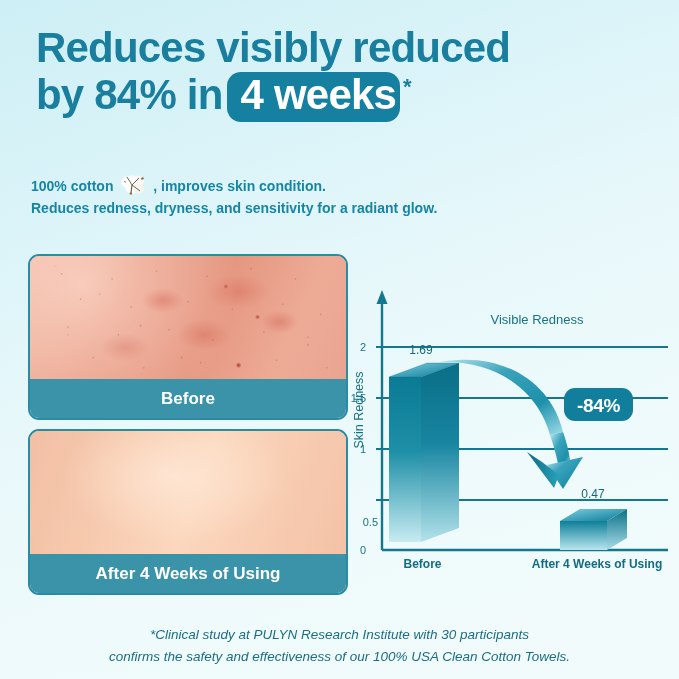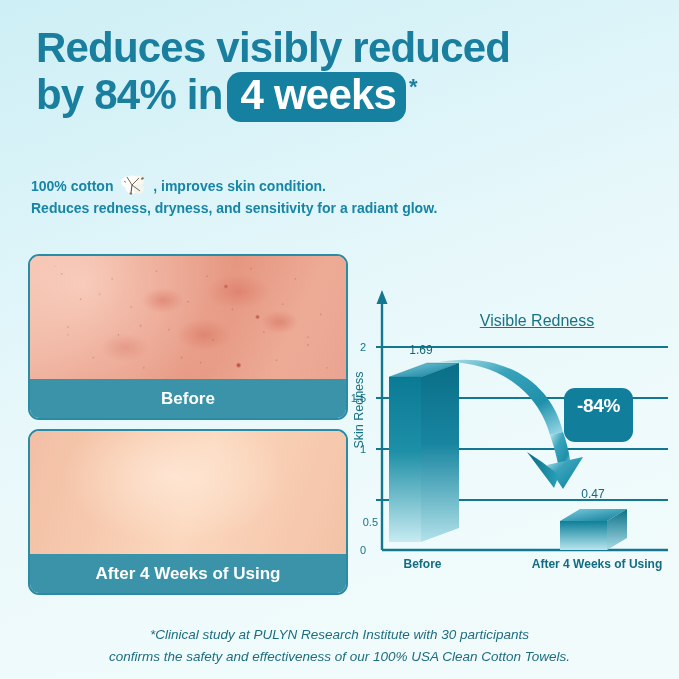--- a/index.html
+++ b/index.html
@@ -35,21 +35,21 @@
   }
   .headline .line {
     white-space: nowrap;
     display: block;
   }
   .pill {
     display: inline-block;
     background: #1580a0;
     color: #ffffff;
     border-radius: 14px;
-    padding: 1px 10px 4px 14px;
+    padding: 1px 4px 4px 14px;
     margin-left: 4px;
     line-height: 1.06;
     vertical-align: baseline;
   }
   .asterisk {
     color: #1a7f9e;
     font-size: 22px;
     vertical-align: super;
     margin-left: 3px;
   }
@@ -199,32 +199,31 @@
   .xtick {
     position: absolute;
     color: #146c82;
     font-size: 12px;
     font-weight: bold;
     text-align: center;
   }
   #chart-caption {
     position: absolute;
     color: #1a7285;
-    font-size: 16px;
-    text-align: center;
-    text-decoration: underline;
+    font-size: 13px;
+    text-align: center;
   }
   .badge {
     position: absolute;
     background: #117f9c;
     color: #ffffff;
     font-weight: bold;
     font-size: 19px;
     border-radius: 11px;
-    padding: 7px 13px 25px 13px;
+    padding: 7px 13px 4px 13px;
     letter-spacing: -0.3px;
   }
 
   
   .footnote {
     position: absolute;
     left: 0; right: 0;
     top: 624px;
     text-align: center;
     color: #1d6d80;

